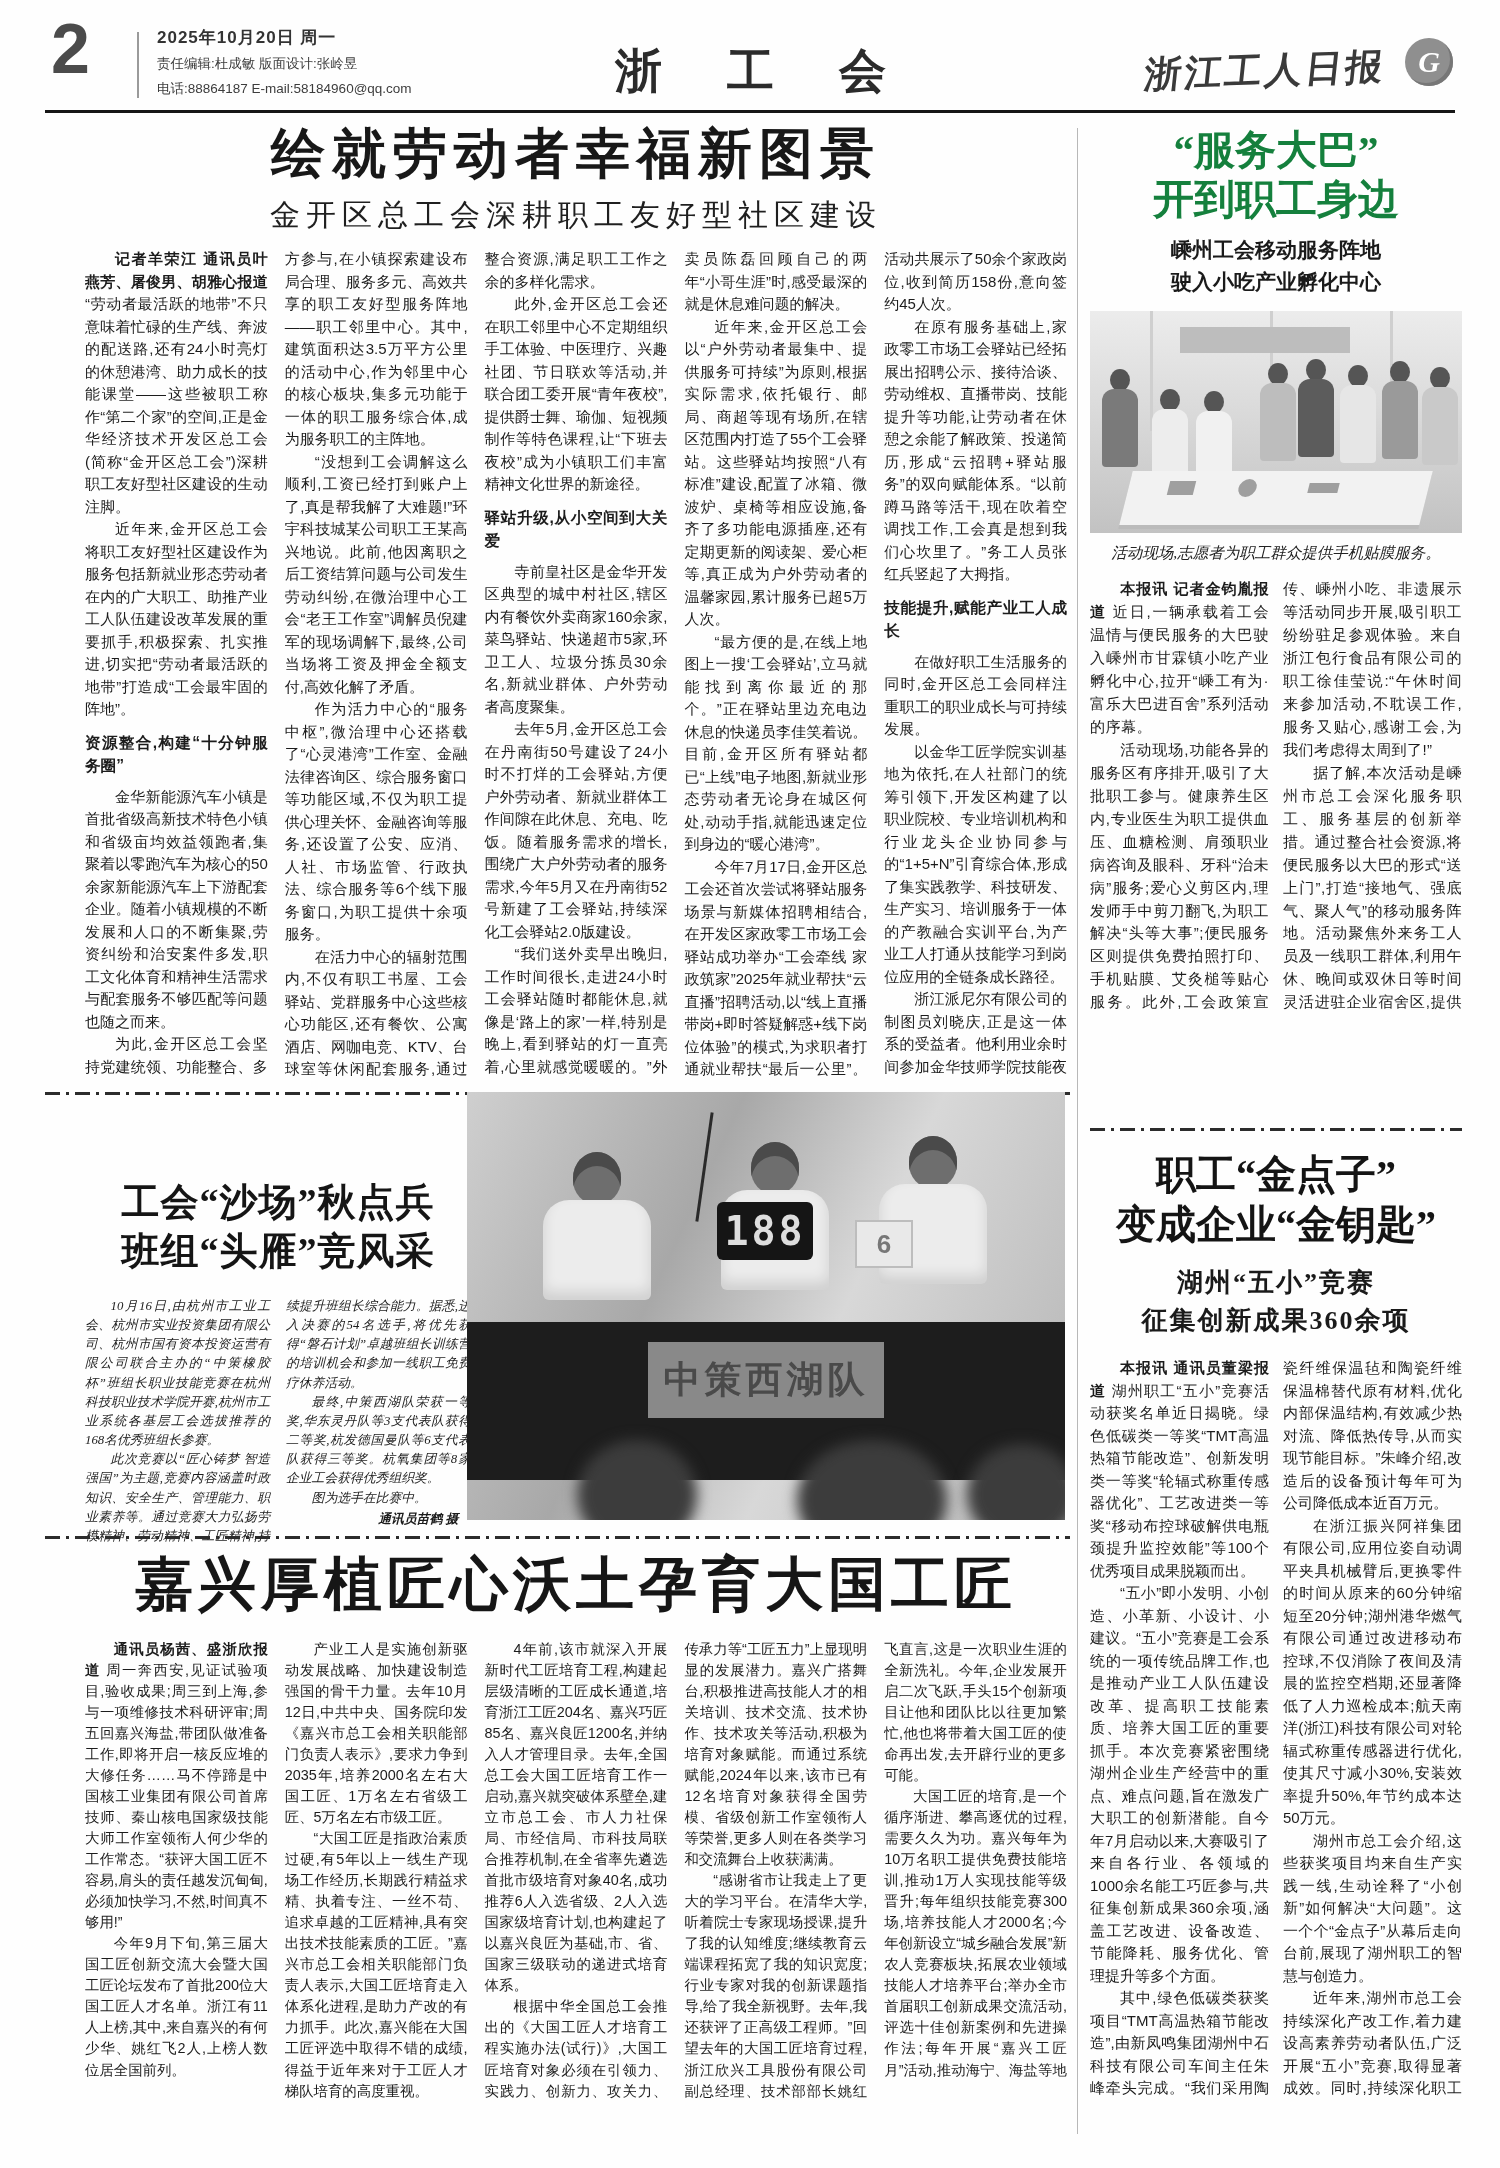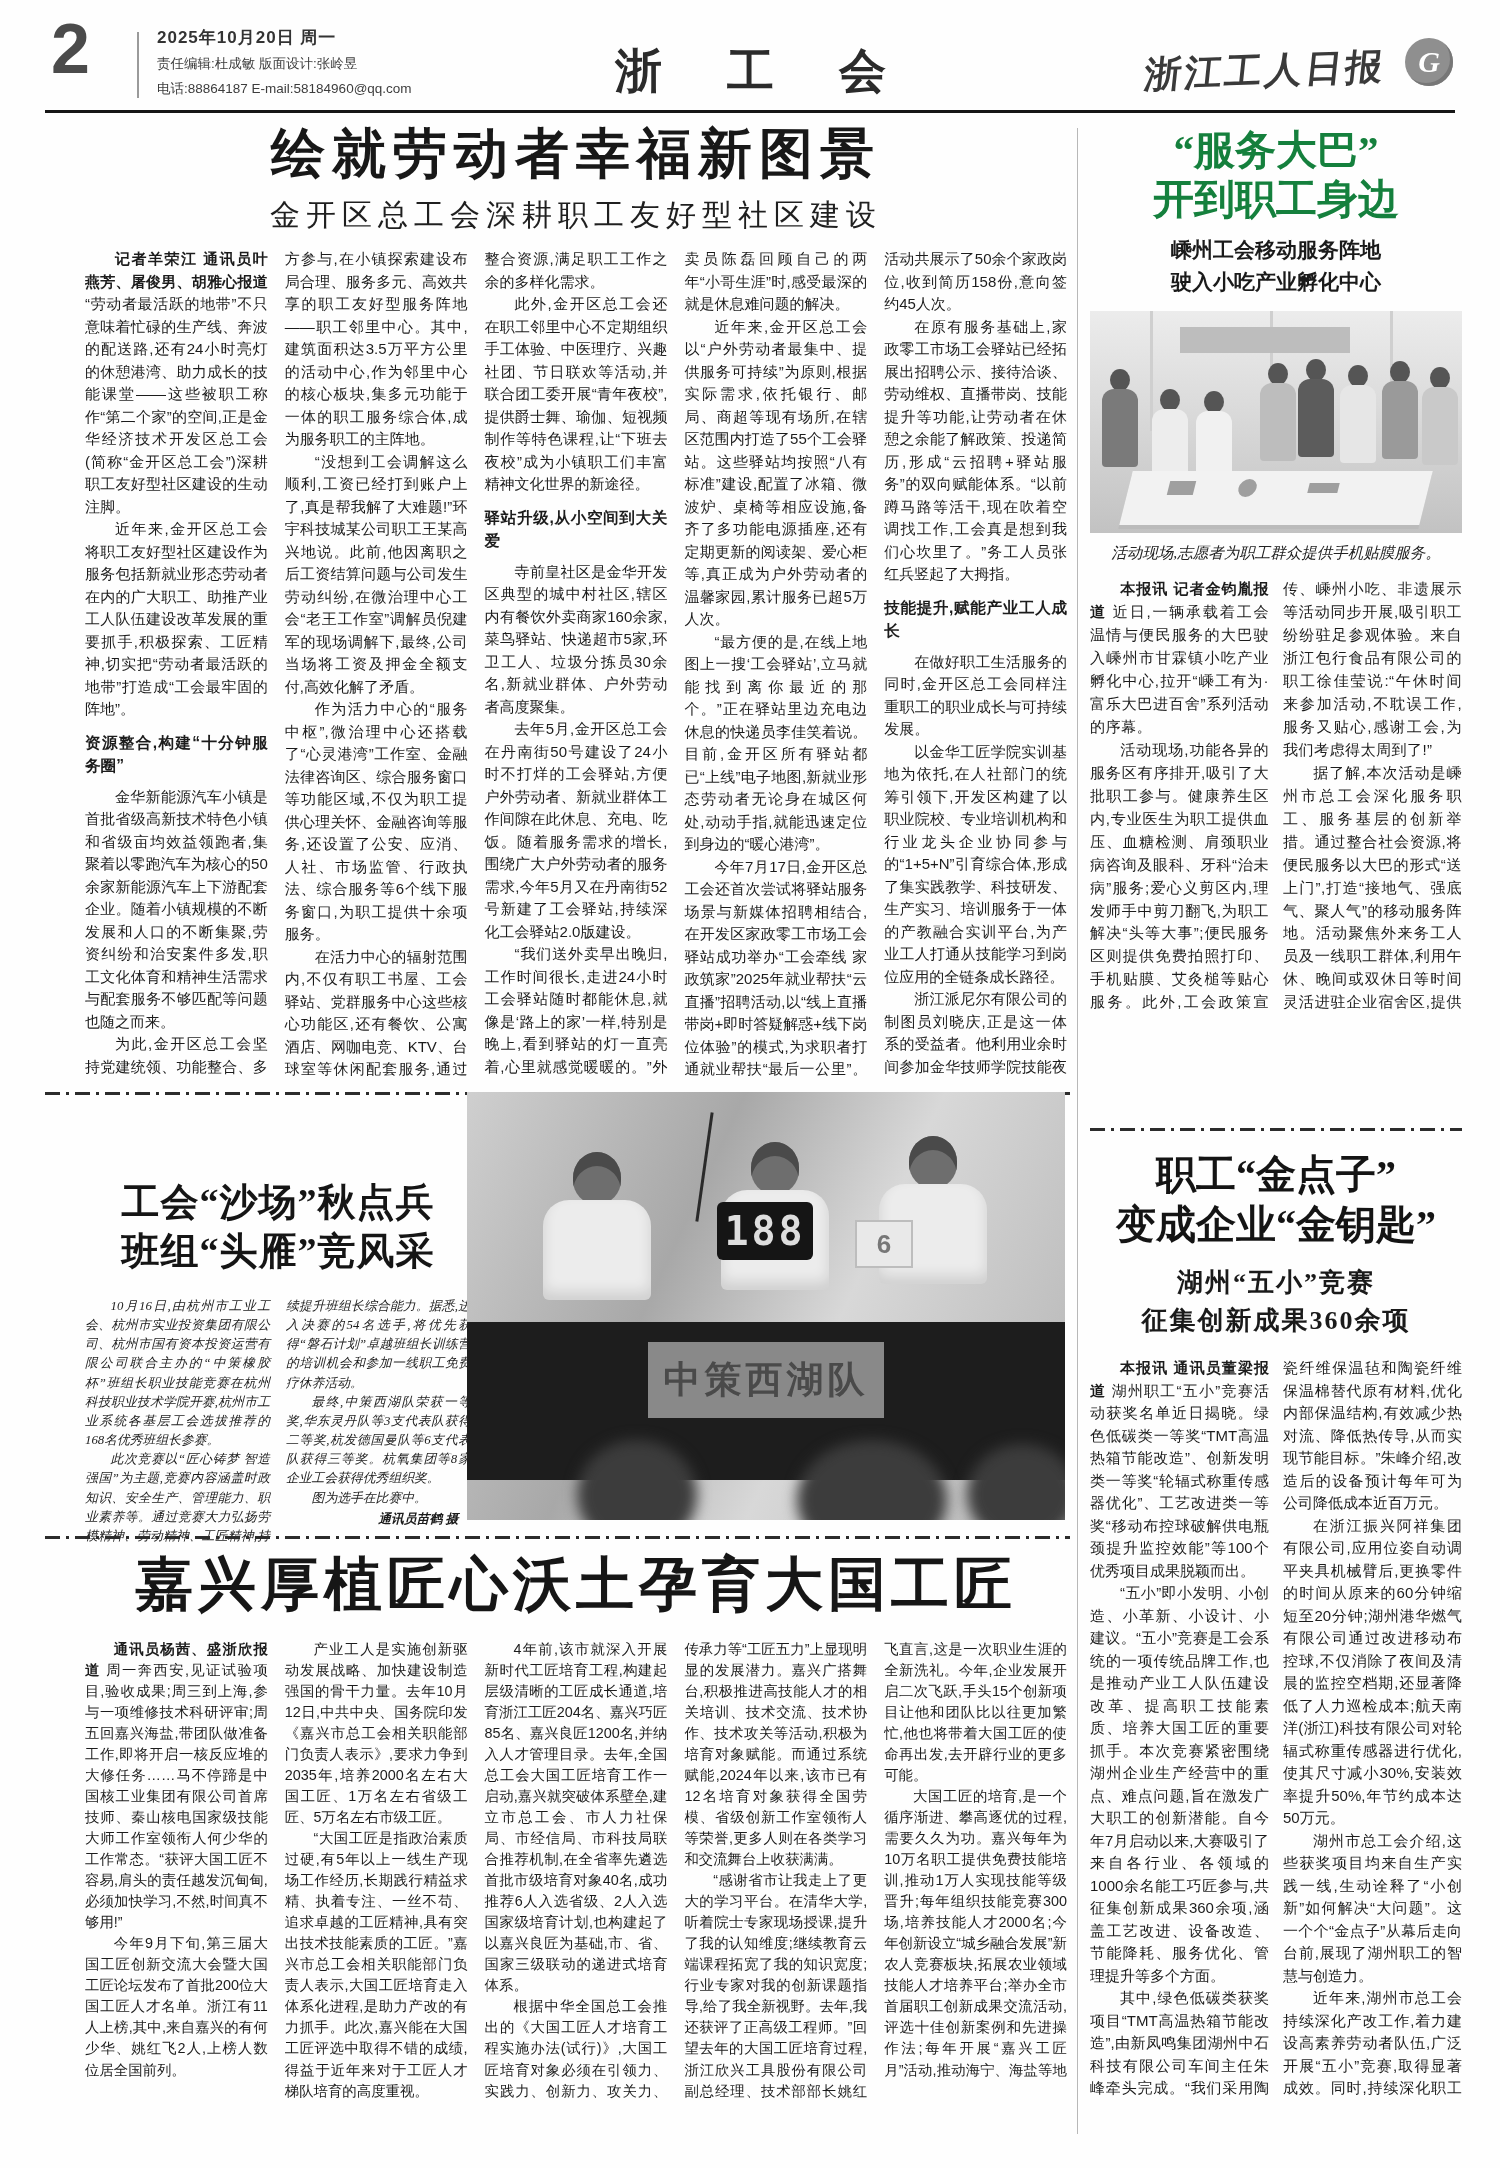--- a/index.html
+++ b/index.html
@@ -120,21 +120,21 @@
     <div class="logo">G</div>
   </div>
   <div class="rule"></div>
   <div class="vrule"></div>
 
   <div class="art-main">
     <div class="m-head">绘就劳动者幸福新图景</div>
     <div class="m-sub">金开区总工会深耕职工友好型社区建设</div>
     <div class="m-body">
         <p class="para"><b>记者羊荣江 通讯员叶燕芳、屠俊男、胡雅心报道 </b>“劳动者最活跃的地带”不只意味着忙碌的生产线、奔波的配送路,还有24小时亮灯的休憩港湾、助力成长的技能课堂——这些被职工称作“第二个家”的空间,正是金华经济技术开发区总工会(简称“金开区总工会”)深耕职工友好型社区建设的生动注脚。</p>
-        <p class="para">近年来,金开区总工会将职工友好型社区建设作为服务包括新就业形态劳动者在内的广大职工、助推产业工人队伍建设改革发展的重要抓手,积极探索、工匠精神,切实把“劳动者最活跃的地带”打造成“工会最牢固的阵地”。</p>
+        <p class="para">近年来,金开区总工会将职工友好型社区建设作为服务包括新就业形态劳动者在内的广大职工、助推产业工人队伍建设改革发展的重要抓手,积极探索、扎实推进,切实把“劳动者最活跃的地带”打造成“工会最牢固的阵地”。</p>
         <p class="crosshead">资源整合,构建“十分钟服务圈”</p>
         <p class="para">金华新能源汽车小镇是首批省级高新技术特色小镇和省级亩均效益领跑者,集聚着以零跑汽车为核心的50余家新能源汽车上下游配套企业。随着小镇规模的不断发展和人口的不断集聚,劳资纠纷和治安案件多发,职工文化体育和精神生活需求与配套服务不够匹配等问题也随之而来。</p>
         <p class="para">为此,金开区总工会坚持党建统领、功能整合、多方参与,在小镇探索建设布局合理、服务多元、高效共享的职工友好型服务阵地——职工邻里中心。其中,建筑面积达3.5万平方公里的活动中心,作为邻里中心的核心板块,集多元功能于一体的职工服务综合体,成为服务职工的主阵地。</p>
         <p class="para">“没想到工会调解这么顺利,工资已经打到账户上了,真是帮我解了大难题!”环宇科技城某公司职工王某高兴地说。此前,他因离职之后工资结算问题与公司发生劳动纠纷,在微治理中心工会“老王工作室”调解员倪建军的现场调解下,最终,公司当场将工资及押金全额支付,高效化解了矛盾。</p>
         <p class="para">作为活力中心的“服务中枢”,微治理中心还搭载了“心灵港湾”工作室、金融法律咨询区、综合服务窗口等功能区域,不仅为职工提供心理关怀、金融咨询等服务,还设置了公安、应消、人社、市场监管、行政执法、综合服务等6个线下服务窗口,为职工提供十余项服务。</p>
         <p class="para">在活力中心的辐射范围内,不仅有职工书屋、工会驿站、党群服务中心这些核心功能区,还有餐饮、公寓酒店、网咖电竞、KTV、台球室等休闲配套服务,通过整合资源,满足职工工作之余的多样化需求。</p>
         <p class="para">此外,金开区总工会还在职工邻里中心不定期组织手工体验、中医理疗、兴趣社团、节日联欢等活动,并联合团工委开展“青年夜校”,提供爵士舞、瑜伽、短视频制作等特色课程,让“下班去夜校”成为小镇职工们丰富精神文化世界的新途径。</p>
         <p class="crosshead">驿站升级,从小空间到大关爱</p>
         <p class="para">寺前皇社区是金华开发区典型的城中村社区,辖区内有餐饮外卖商家160余家,菜鸟驿站、快递超市5家,环卫工人、垃圾分拣员30余名,新就业群体、户外劳动者高度聚集。</p>
         <p class="para">去年5月,金开区总工会在丹南街50号建设了24小时不打烊的工会驿站,方便户外劳动者、新就业群体工作间隙在此休息、充电、吃饭。随着服务需求的增长,围绕广大户外劳动者的服务需求,今年5月又在丹南街52号新建了工会驿站,持续深化工会驿站2.0版建设。</p>

